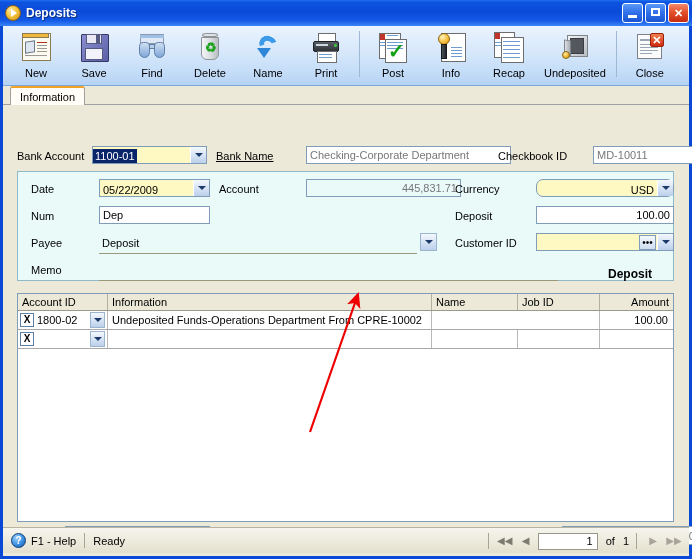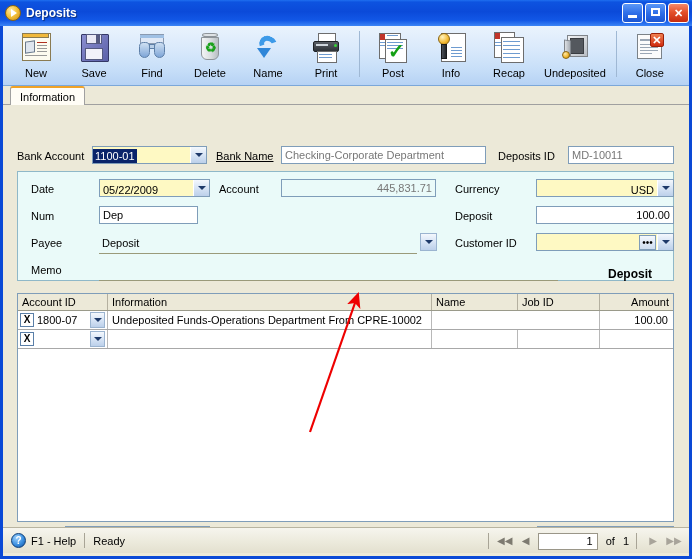--- a/index.html
+++ b/index.html
@@ -104,21 +104,21 @@
     background:#ece9d8;
   }
   .lbl{position:absolute;font-size:11px;color:#000;white-space:nowrap;}
   .fld{
     position:absolute;box-sizing:border-box;
     border:1px solid #7f9db9;background:#fff;
     font-size:11px;color:#000;
     padding:1px 3px;line-height:14px;
     display:flex;align-items:center;
   }
-  .fld.gray{color:#777;}
+  .fld.gray{color:#777;margin-left:25px;}
   .fld.right{justify-content:flex-end;}
   .combo{position:absolute;box-sizing:border-box;border:1px solid #7f9db9;background:#fef9c3;display:flex;align-items:flex-end;}
   .combo .txt{flex:1;font-size:11px;padding:0 3px;color:#000;overflow:hidden;white-space:nowrap;}
   .combo .txt.right{text-align:right;}
   .arrow{
     width:16px;height:100%;box-sizing:border-box;
     background:linear-gradient(to bottom,#f4f8fd 0%,#d7e4f5 50%,#bcd0ea 100%);
     border-left:1px solid #fff;
     display:flex;align-items:center;justify-content:center;
     flex:0 0 16px;
@@ -385,42 +385,42 @@
 
       <div class="lbl" style="left:14px;top:45px;">Bank Account</div>
       <div class="combo" style="left:89px;top:41px;width:115px;height:18px;">
         <div class="txt" style="padding:0;"><span class="seltxt" style="background:#0a246a;color:#fff;padding:1px 2px;display:inline-block;">1100-01</span></div>
         <div class="arrow"></div>
       </div>
 
       <div class="lbl" style="left:213px;top:45px;text-decoration:underline;">Bank Name</div>
       <div class="fld gray" style="left:278px;top:41px;width:205px;height:18px;">Checking-Corporate Department</div>
 
-      <div class="lbl" style="left:495px;top:45px;">Deposits ID</div>
+      <div class="lbl" style="left:495px;top:45px;">Checkbook ID</div>
       <div class="fld gray" style="left:565px;top:41px;width:106px;height:18px;">MD-10011</div>
 
       <div class="panel" style="left:14px;top:66px;width:657px;height:110px;"></div>
 
       <div class="lbl" style="left:28px;top:78px;">Date</div>
       <div class="combo" style="left:96px;top:74px;width:111px;height:18px;">
         <div class="txt">05/22/2009</div>
         <div class="arrow"></div>
       </div>
 
       <div class="lbl" style="left:216px;top:78px;">Account</div>
       <div class="fld gray right" style="left:278px;top:74px;width:155px;height:18px;background:#eafaf9;">445,831.71</div>
 
       <div class="lbl" style="left:452px;top:78px;">Currency</div>
-      <div class="combo" style="left:533px;top:74px;width:138px;height:18px;">
+      <div class="combo" style="left:533px;top:74px;width:138px;height:18px;border-radius:7px;">
         <div class="txt right">USD</div>
         <div class="arrow"></div>
       </div>
 
       <div class="lbl" style="left:28px;top:105px;">Num</div>
-      <div class="fld" style="left:96px;top:101px;width:99px;height:18px;">Dep</div>
+      <div class="fld" style="left:96px;top:101px;width:111px;height:18px;">Dep</div>
 
       <div class="lbl" style="left:452px;top:105px;">Deposit</div>
       <div class="fld right" style="left:533px;top:101px;width:138px;height:18px;">100.00</div>
 
       <div class="lbl" style="left:28px;top:132px;">Payee</div>
       <div class="lbl" style="left:99px;top:132px;">Deposit</div>
       <div class="uline" style="left:96px;top:148px;width:318px;"></div>
       <div style="position:absolute;left:417px;top:128px;width:17px;height:18px;box-sizing:border-box;background:linear-gradient(to bottom,#f4f8fd 0%,#d7e4f5 50%,#bcd0ea 100%);border:1px solid #9bb4d0;display:flex;align-items:center;justify-content:center;">
         <div style="border-left:4px solid transparent;border-right:4px solid transparent;border-top:4px solid #1e3a6a;"></div>
       </div>
@@ -443,21 +443,21 @@
           <div class="gh" style="left:0px;width:90px;">Account ID</div>
           <div class="gh" style="left:90px;width:324px;">Information</div>
           <div class="gh" style="left:414px;width:86px;">Name</div>
           <div class="gh" style="left:500px;width:82px;">Job ID</div>
           <div class="gh right" style="left:582px;width:73px;border-right:none;text-align:right;">Amount</div>
         </div>
 
         <div class="grow" style="top:17px;">
           <div class="gc" style="left:0px;width:90px;padding-left:0;">
             <div class="xbtn">X</div>
-            <span style="margin-left:3px;">1800-07</span>
+            <span style="margin-left:3px;">1800-02</span>
             <div class="rowarrow" style="position:absolute;right:2px;top:1px;"></div>
           </div>
           <div class="gc" style="left:90px;width:324px;">Undeposited Funds-Operations Department From CPRE-10002</div>
           <div class="gc" style="left:500px;width:82px;"></div>
           <div class="gc right" style="left:582px;width:73px;border-right:none;">100.00</div>
         </div>
 
         <div class="grow" style="top:36px;">
           <div class="gc" style="left:0px;width:90px;padding-left:0;">
             <div class="xbtn">X</div>

